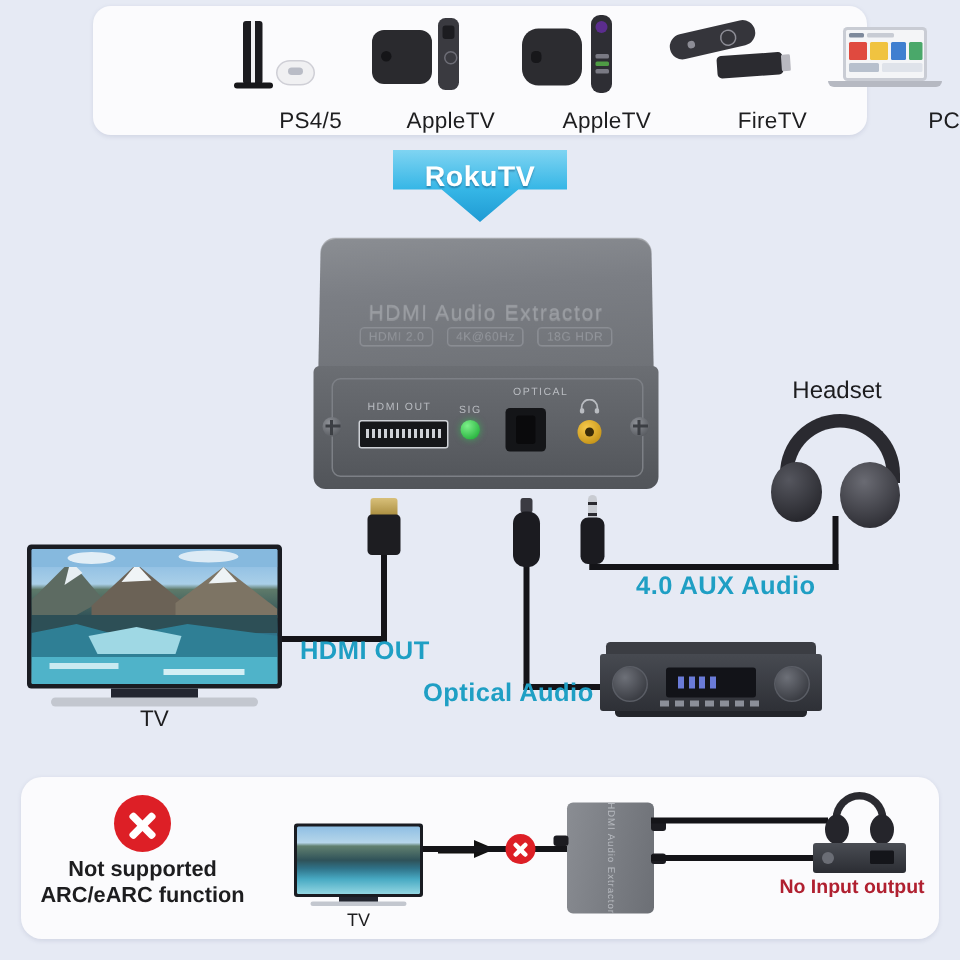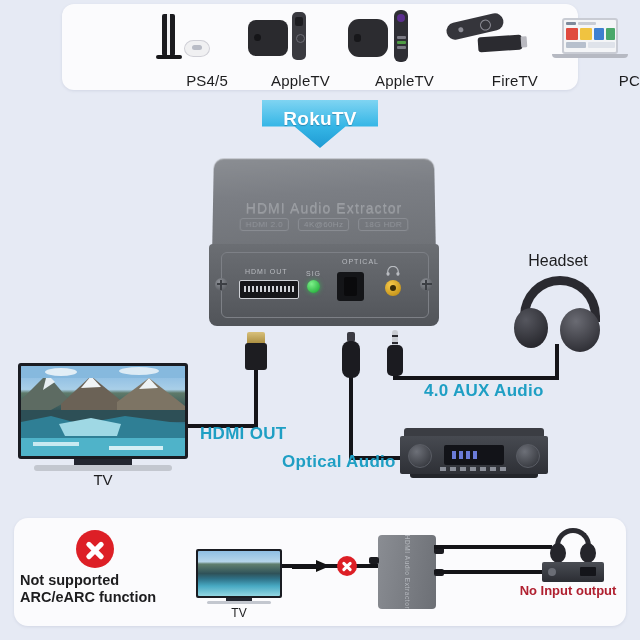--- a/index.html
+++ b/index.html
@@ -210,21 +210,21 @@
   
   .xmark{position:absolute;border-radius:50%;background:#dd1f26;}
   #x-big{left:76px;top:530px;width:38px;height:38px;}
   #x-small{left:337px;top:556px;width:20px;height:20px;}
   .xmark .b1,.xmark .b2{position:absolute;background:#fff;border-radius:2px;}
   #x-big .b1,#x-big .b2{left:8px;top:17.5px;width:22px;height:5px;}
   #x-big .b1{transform:rotate(45deg);} #x-big .b2{transform:rotate(-45deg);}
   #x-small .b1,#x-small .b2{left:4px;top:8.8px;width:12px;height:3px;}
   #x-small .b1{transform:rotate(45deg);} #x-small .b2{transform:rotate(-45deg);}
 
-  #warn-text{position:absolute;left:20px;top:572px;width:150px;text-align:left;
+  #warn-text{position:absolute;left:20px;top:572px;width:150px;text-align:center;
     font-size:14.5px;font-weight:bold;color:#1d1d1f;line-height:17px;}
   #no-audio-text{position:absolute;left:508px;top:583px;width:120px;text-align:center;
     font-size:13px;font-weight:bold;color:#b02030;}
 
   
   #tv-small{left:196px;top:549px;width:86px;height:62px;}
   .tvs-frame{position:absolute;left:0;top:0;width:86px;height:49px;background:#1a1c22;
     border-radius:2px;padding:2px;box-sizing:border-box;}
   .tvs-screen{width:100%;height:100%;border-radius:1px;
     background:linear-gradient(180deg,#8fbfe4 0%,#b6d6ea 24%,#61806f 29%,#2f5259 50%,#2f7288 62%,#48aac3 78%,#93d6e2 100%);}

